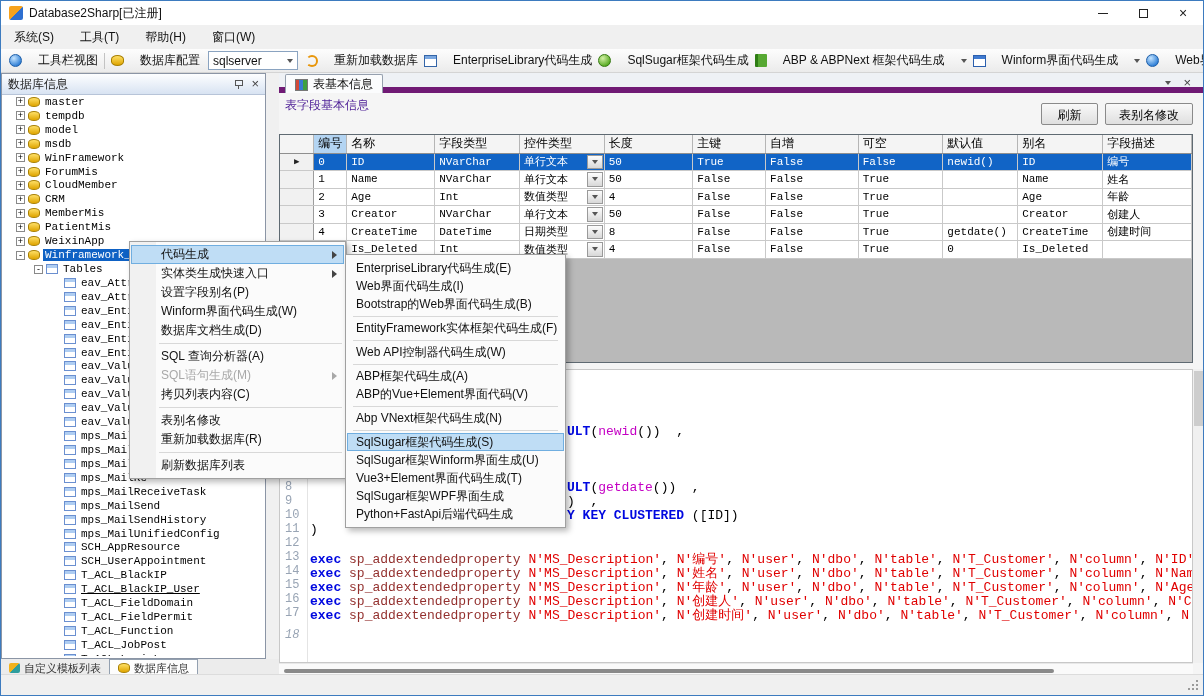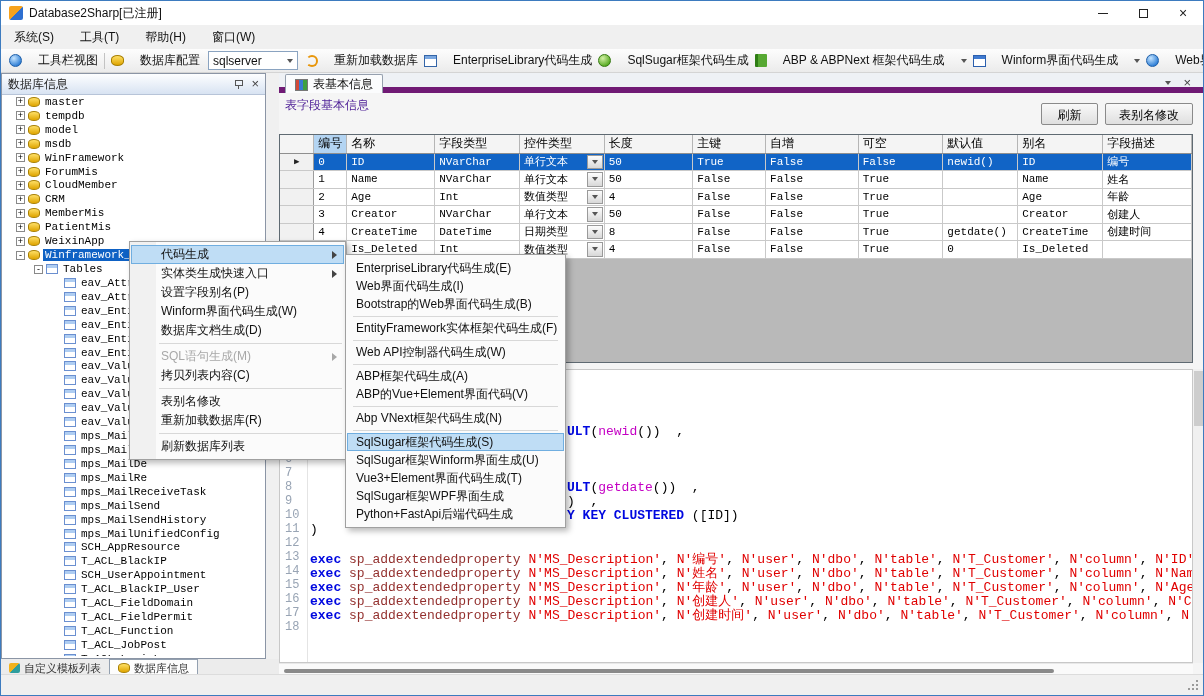--- a/index.html
+++ b/index.html
@@ -342,27 +342,27 @@
         <div class="t-row" style="padding-left: 60px;">
           <span class="i-tb"></span>
           <span class="t-lab">mps_MailUnifiedConfig</span>
         </div>
         <div class="t-row" style="padding-left: 60px;">
           <span class="i-tb"></span>
           <span class="t-lab">SCH_AppResource</span>
         </div>
         <div class="t-row" style="padding-left: 60px;">
           <span class="i-tb"></span>
+          <span class="t-lab">SCH_UserAppointment</span>
+        </div>
+        <div class="t-row" style="padding-left: 60px;">
+          <span class="i-tb"></span>
           <span class="t-lab">T_ACL_BlackIP</span>
         </div>
-        <div class="t-row" style="padding-left: 60px;">
-          <span class="i-tb"></span>
-          <span class="t-lab">SCH_UserAppointment</span>
-        </div>
-        <div class="t-row" style="padding-left: 60px;">
+        <div class="t-row" style="padding-left: 60px; text-decoration: underline;">
           <span class="i-tb"></span>
           <span class="t-lab">T_ACL_BlackIP_User</span>
         </div>
         <div class="t-row" style="padding-left: 60px;">
           <span class="i-tb"></span>
           <span class="t-lab">T_ACL_FieldDomain</span>
         </div>
         <div class="t-row" style="padding-left: 60px;">
           <span class="i-tb"></span>
           <span class="t-lab">T_ACL_FieldPermit</span>
@@ -564,21 +564,21 @@
         <div class="gnum" style="top: 180px;">13</div>
         <div class="cline" style="top: 180px; left: 30px;"><span class="c-k">exec</span><span class="c-d"> </span><span class="c-p">sp_addextendedproperty</span><span class="c-d"> </span><span class="c-s">N'MS_Description'</span><span class="c-d">, </span><span class="c-s">N'编号'</span><span class="c-d">, </span><span class="c-s">N'user'</span><span class="c-d">, </span><span class="c-s">N'dbo'</span><span class="c-d">, </span><span class="c-s">N'table'</span><span class="c-d">, </span><span class="c-s">N'T_Customer'</span><span class="c-d">, </span><span class="c-s">N'column'</span><span class="c-d">, </span><span class="c-s">N'ID'</span></div>
         <div class="gnum" style="top: 194px;">14</div>
         <div class="cline" style="top: 194px; left: 30px;"><span class="c-k">exec</span><span class="c-d"> </span><span class="c-p">sp_addextendedproperty</span><span class="c-d"> </span><span class="c-s">N'MS_Description'</span><span class="c-d">, </span><span class="c-s">N'姓名'</span><span class="c-d">, </span><span class="c-s">N'user'</span><span class="c-d">, </span><span class="c-s">N'dbo'</span><span class="c-d">, </span><span class="c-s">N'table'</span><span class="c-d">, </span><span class="c-s">N'T_Customer'</span><span class="c-d">, </span><span class="c-s">N'column'</span><span class="c-d">, </span><span class="c-s">N'Name'</span></div>
         <div class="gnum" style="top: 208px;">15</div>
         <div class="cline" style="top: 208px; left: 30px;"><span class="c-k">exec</span><span class="c-d"> </span><span class="c-p">sp_addextendedproperty</span><span class="c-d"> </span><span class="c-s">N'MS_Description'</span><span class="c-d">, </span><span class="c-s">N'年龄'</span><span class="c-d">, </span><span class="c-s">N'user'</span><span class="c-d">, </span><span class="c-s">N'dbo'</span><span class="c-d">, </span><span class="c-s">N'table'</span><span class="c-d">, </span><span class="c-s">N'T_Customer'</span><span class="c-d">, </span><span class="c-s">N'column'</span><span class="c-d">, </span><span class="c-s">N'Age'</span></div>
         <div class="gnum" style="top: 222px;">16</div>
         <div class="cline" style="top: 222px; left: 30px;"><span class="c-k">exec</span><span class="c-d"> </span><span class="c-p">sp_addextendedproperty</span><span class="c-d"> </span><span class="c-s">N'MS_Description'</span><span class="c-d">, </span><span class="c-s">N'创建人'</span><span class="c-d">, </span><span class="c-s">N'user'</span><span class="c-d">, </span><span class="c-s">N'dbo'</span><span class="c-d">, </span><span class="c-s">N'table'</span><span class="c-d">, </span><span class="c-s">N'T_Customer'</span><span class="c-d">, </span><span class="c-s">N'column'</span><span class="c-d">, </span><span class="c-s">N'Creator'</span></div>
         <div class="gnum" style="top: 236px;">17</div>
         <div class="cline" style="top: 236px; left: 30px;"><span class="c-k">exec</span><span class="c-d"> </span><span class="c-p">sp_addextendedproperty</span><span class="c-d"> </span><span class="c-s">N'MS_Description'</span><span class="c-d">, </span><span class="c-s">N'创建时间'</span><span class="c-d">, </span><span class="c-s">N'user'</span><span class="c-d">, </span><span class="c-s">N'dbo'</span><span class="c-d">, </span><span class="c-s">N'table'</span><span class="c-d">, </span><span class="c-s">N'T_Customer'</span><span class="c-d">, </span><span class="c-s">N'column'</span><span class="c-d">, </span><span class="c-s">N'CreateTime'</span></div>
-        <div class="gnum" style="top: 250px;">18</div>
+        <div class="gnum" style="top: 258px; font-style: italic;">18</div>
       </div>
     <div class="vsc">
         <i></i>
       </div>
     <div class="hsc">
         <i></i>
       </div>
   </div>
 
   <div class="statusbar">
@@ -597,20 +597,23 @@
       <div class="mi">
         <span>设置字段别名(P)</span>
       </div>
       <div class="mi">
         <span>Winform界面代码生成(W)</span>
       </div>
       <div class="mi">
         <span>数据库文档生成(D)</span>
       </div>
       <div class="msep"></div>
+      <div class="mi">
+        <span>SQL 查询分析器(A)</span>
+      </div>
       <div class="mi dis">
         <span>SQL语句生成(M)</span>
         <span class="arr"></span>
       </div>
       <div class="mi">
         <span>拷贝列表内容(C)</span>
       </div>
       <div class="msep"></div>
       <div class="mi">
         <span>表别名修改</span>

